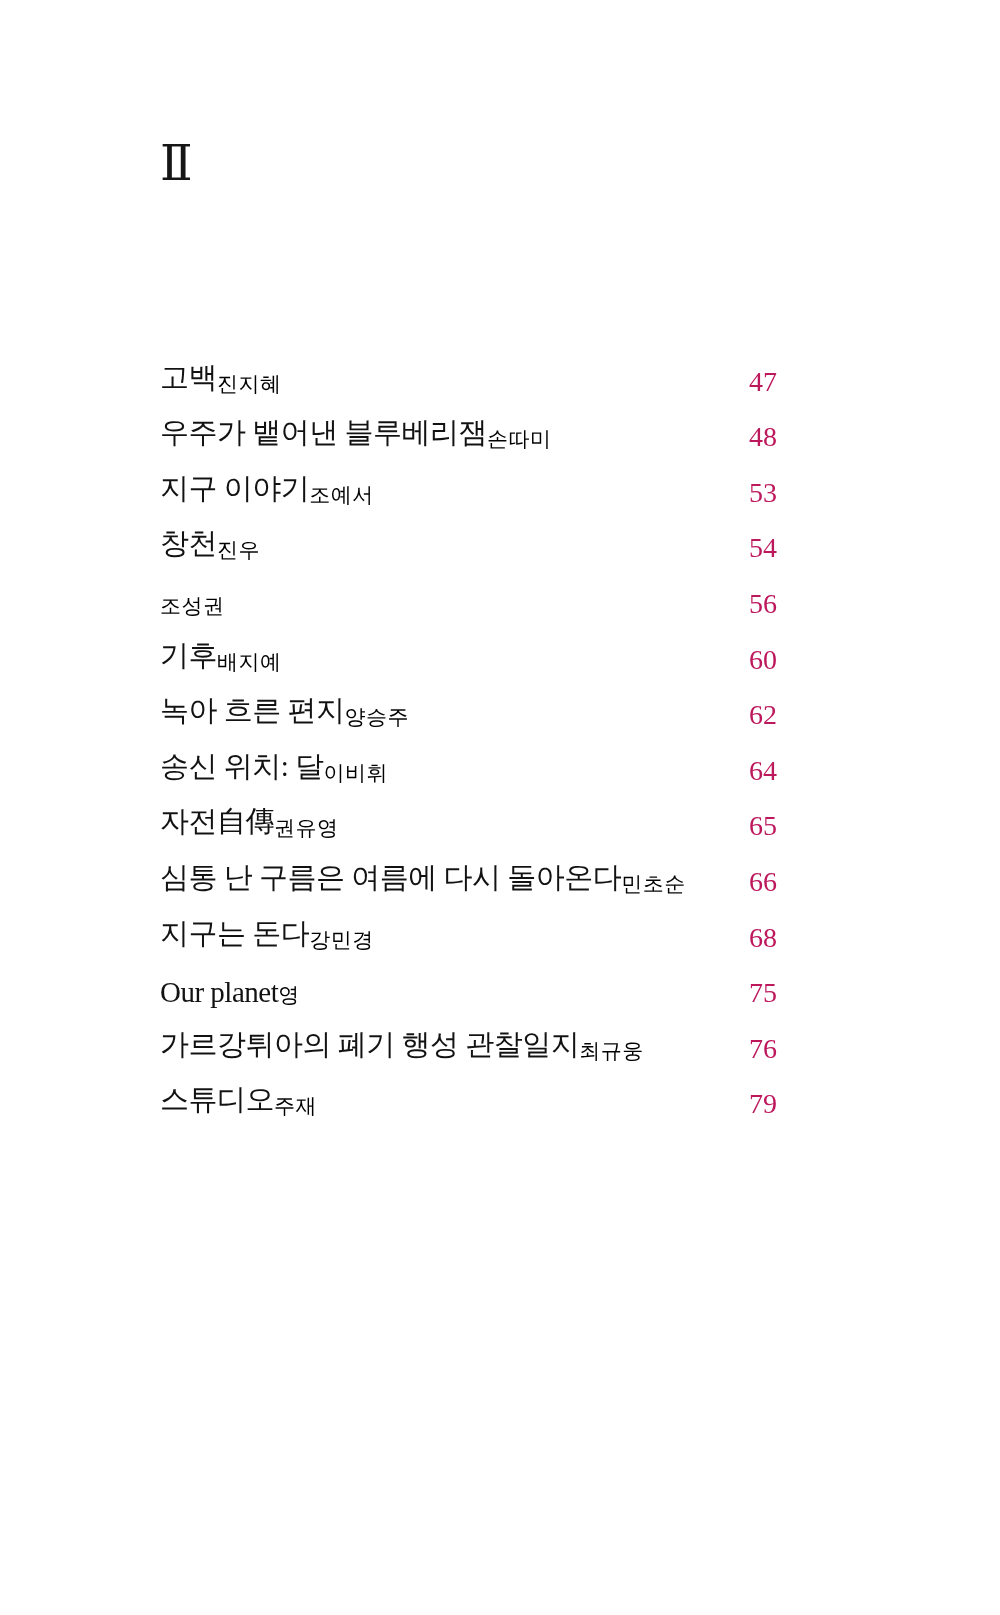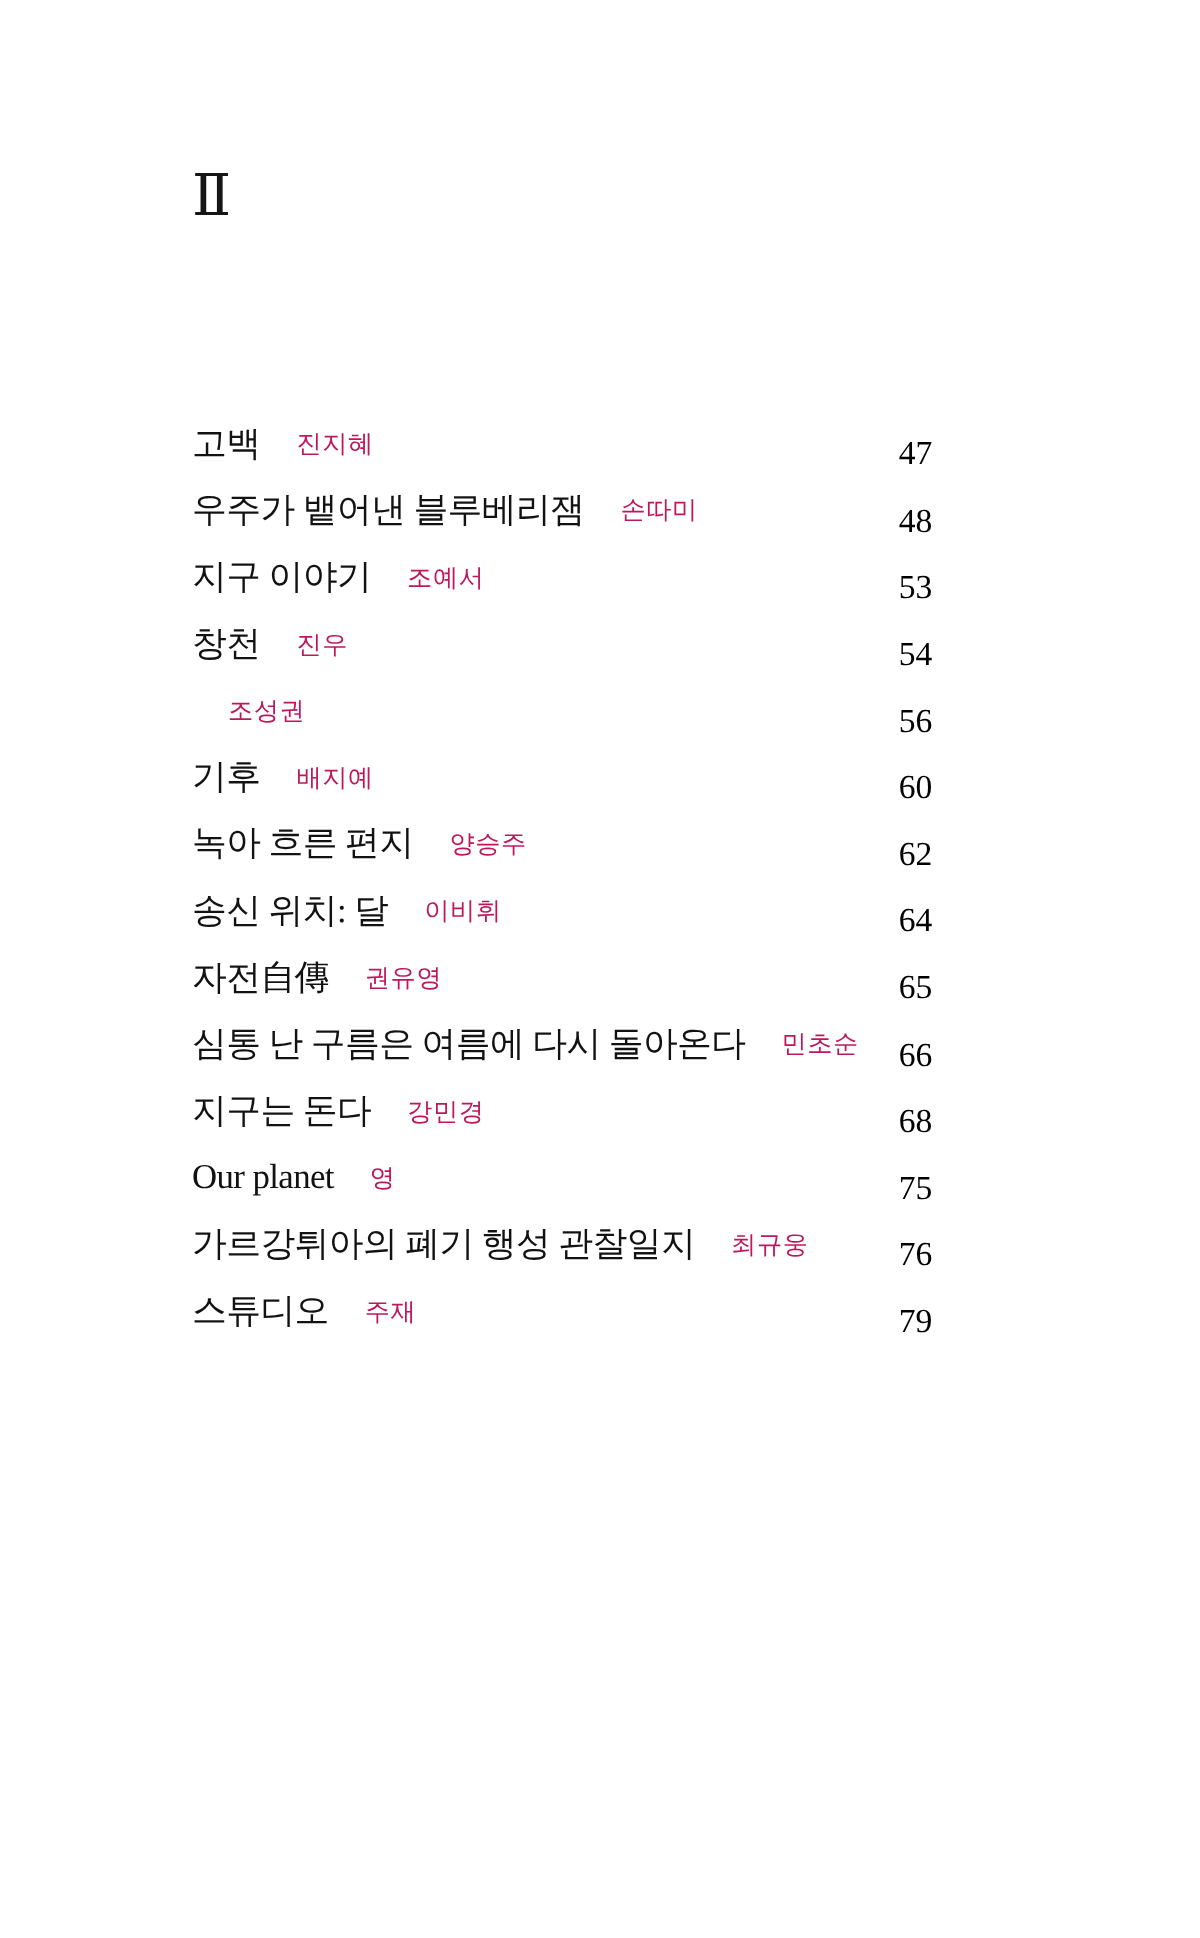--- a/index.html
+++ b/index.html
@@ -26,42 +26,42 @@
     letter-spacing: 1px;
   }
   .toc-list {
     position: absolute;
     left: 160px;
     top: 342px;
     width: 617px;
   }
   .toc-row {
     display: flex;
-    align-items: center;
+    align-items: flex-end;
     height: 55.6px;
   }
   .toc-title {
     font-size: 29px;
     color: #121212;
     letter-spacing: -0.5px;
     white-space: nowrap;
   }
   .toc-author {
     font-size: 21px;
-    color: #be185d;
-    margin-left: 30px;
+    color: #000000;
+    margin-left: 0;
     letter-spacing: 0.5px;
     white-space: nowrap;
   }
   .toc-spacer {
     flex: 1 1 auto;
   }
   .toc-pagenum {
     font-size: 28px;
-    color: #000000;
+    color: #be185d;
     font-feature-settings: "onum";
     white-space: nowrap;
     margin-top: 19px;
   }
 </style>
 </head>
 <body>
 
 <div class="page">
   <div class="section-numeral">Ⅱ</div>

